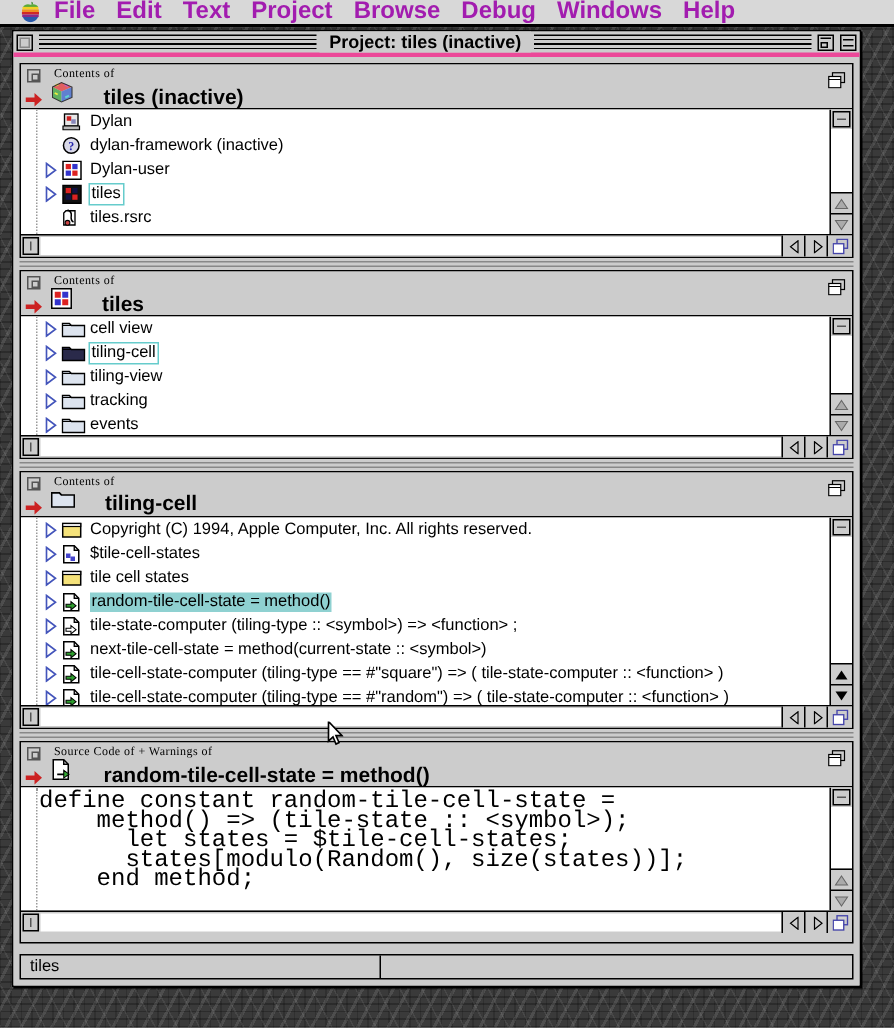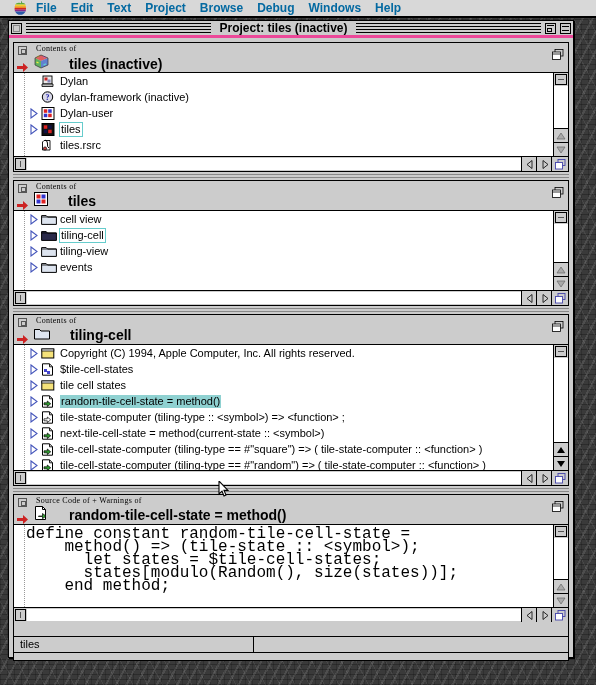--- a/index.html
+++ b/index.html
@@ -19,21 +19,21 @@
       repeating-linear-gradient(0deg, rgba(0,0,0,.25) 0 1px, rgba(0,0,0,0) 1px 5px),
       repeating-linear-gradient(90deg, rgba(0,0,0,.18) 0 1px, rgba(0,0,0,0) 1px 7px);
   }
   
   #menubar{
     position:absolute;left:0;top:0;width:596px;height:18px;
     background:#d8d8d8;border-bottom:2px solid #000;
     display:flex;align-items:center;box-sizing:border-box;
   }
   .menu-item{
-    font-size:12px;font-weight:bold;color:#0369a1;
+    font-size:16px;font-weight:bold;color:#a21caf;
     padding:0 7px;line-height:16px;white-space:nowrap;cursor:default;
   }
   #apple-logo{margin-left:14px;margin-right:2px;width:13px;height:14px;position:relative;}
   #apple-logo svg{display:block;}
   
   #window{
     position:absolute;left:8px;top:20px;width:566px;height:638px;
     background:#cccccc;border:1px solid #000;box-sizing:border-box;
     box-shadow:1px 1px 0 #000;
   }
@@ -449,20 +449,30 @@
               <span class="rlabel">tiling-view</span>
             </div>
             <div class="row">
               <span class="tri"><svg width="11" height="11" viewBox="0 0 11 11">
                   <path d="M3 1 L9 5.5 L3 10z" fill="none" stroke="#4455bb" stroke-width="1.1"></path>
                 </svg></span>
               <span class="ricon"><svg width="16" height="13" viewBox="0 0 16 13">
                   <path d="M0.6 2.6 h4.6 l1.4 1.4 h8.8 v7.4 h-14.8z" fill="#dde4ef" stroke="#000" stroke-width="1"></path>
                   <path d="M0.6 4 h14.8" fill="none" stroke="#000" stroke-width=".8"></path>
                 </svg></span>
+              <span class="rlabel">tracking</span>
+            </div>
+            <div class="row">
+              <span class="tri"><svg width="11" height="11" viewBox="0 0 11 11">
+                  <path d="M3 1 L9 5.5 L3 10z" fill="none" stroke="#4455bb" stroke-width="1.1"></path>
+                </svg></span>
+              <span class="ricon"><svg width="16" height="13" viewBox="0 0 16 13">
+                  <path d="M0.6 2.6 h4.6 l1.4 1.4 h8.8 v7.4 h-14.8z" fill="#dde4ef" stroke="#000" stroke-width="1"></path>
+                  <path d="M0.6 4 h14.8" fill="none" stroke="#000" stroke-width=".8"></path>
+                </svg></span>
               <span class="rlabel">events</span>
             </div>
           </div>
         <div class="list-scroll">
           <div class="sb-thumb"></div>
           <div class="sb-track"></div>
           <div class="sb-arr up">
             <svg width="10" height="8" viewBox="0 0 10 8">
                 <path d="M5 1 L9 7 H1z" fill="#aaaaaa" stroke="#666" stroke-width=".7"></path>
               </svg>
@@ -647,21 +657,21 @@
           <svg width="11" height="11" viewBox="0 0 11 11">
             <rect x="3" y="0.5" width="7" height="6" fill="#cccccc" stroke="#4444aa" stroke-width=".9"></rect>
             <rect x="0.5" y="3.5" width="7" height="6.5" fill="#ffffff" stroke="#4444aa" stroke-width=".9"></rect>
           </svg>
         </div>
       </div>
     </div>
 
     <div class="splitter"></div>
 
-    <div class="pane" style="height:167px;">
+    <div class="pane" style="height:135px;">
       <div class="pane-header">
         <div class="ph-smallbox"></div>
         <div class="ph-arrow">
           <svg width="12" height="11" viewBox="0 0 12 11">
               <path d="M0 4 h6 V1 l5 4.5 l-5 4.5 V7 H0z" fill="#cc2222"></path>
             </svg>
         </div>
         <div class="ph-label">Source Code of + Warnings of</div>
         <div class="ph-title-row">
           <span>

